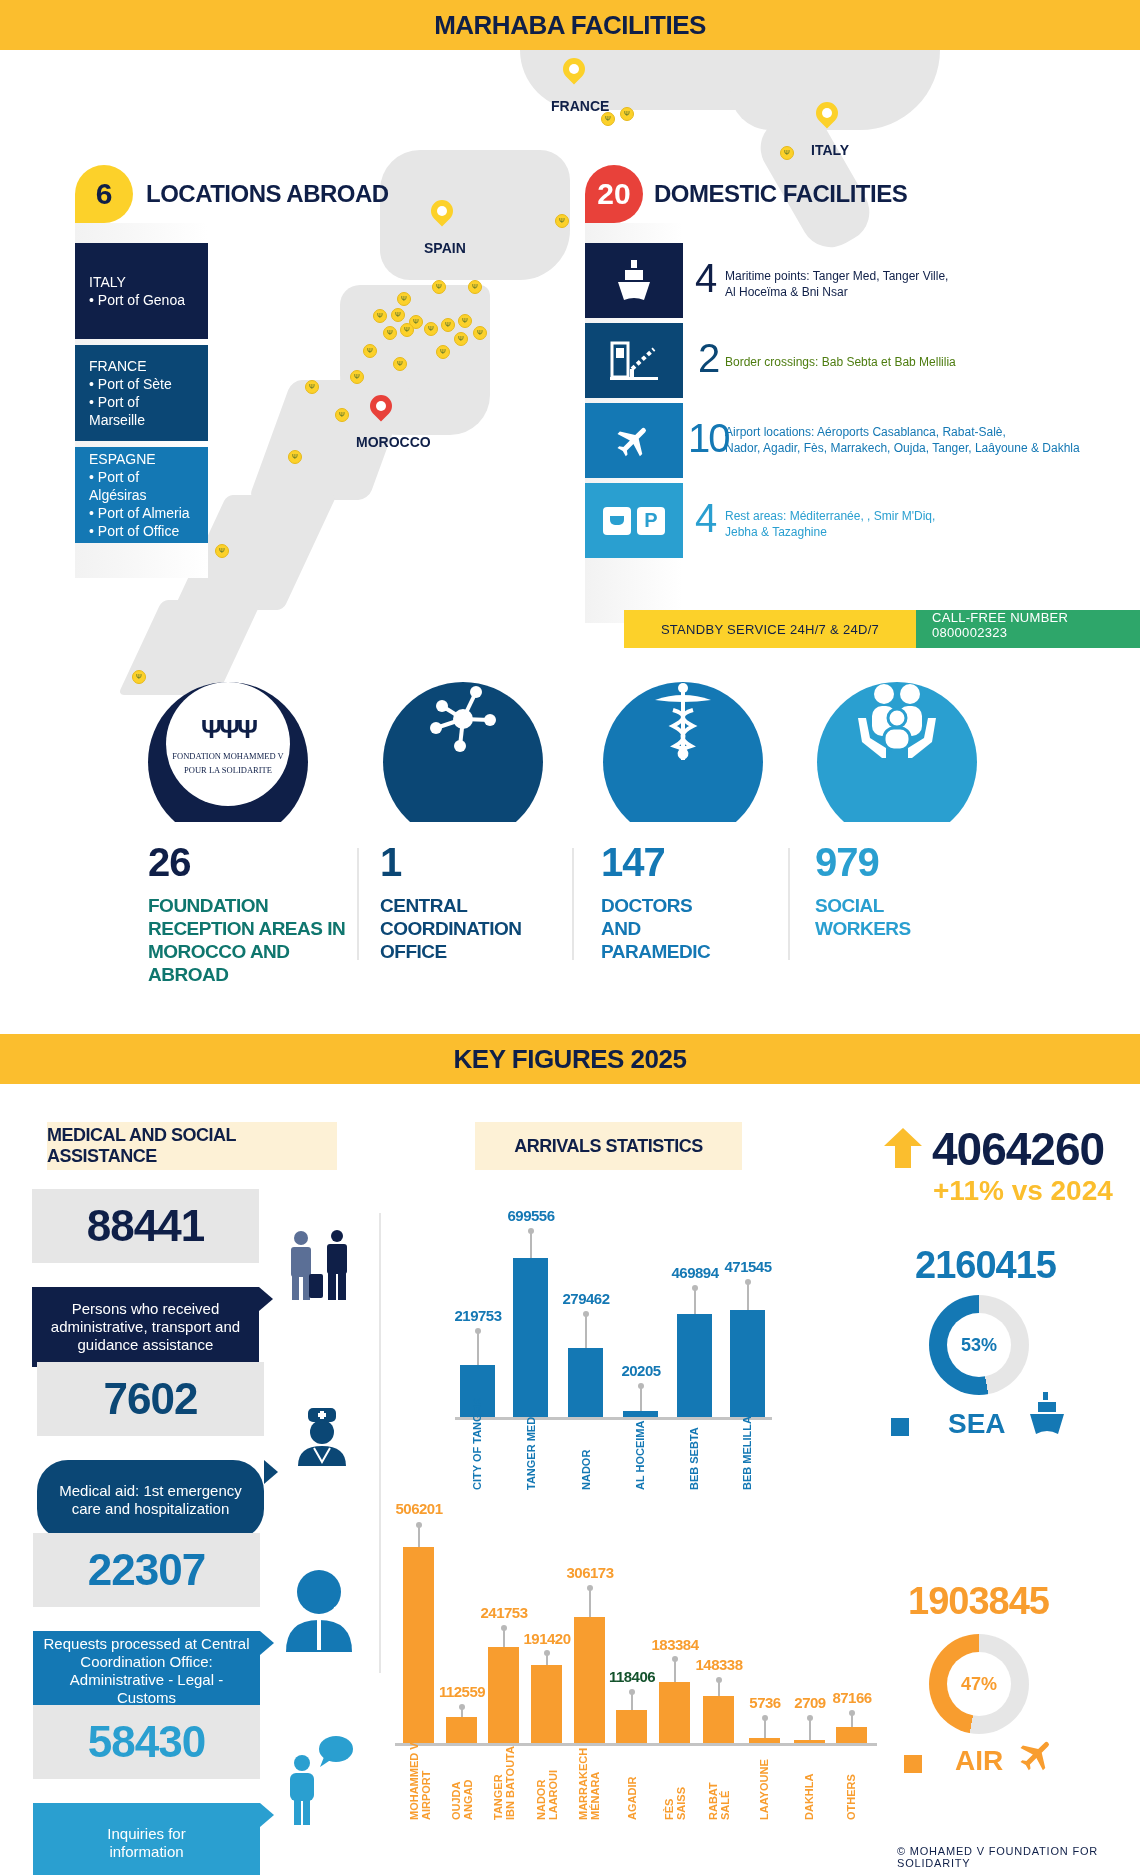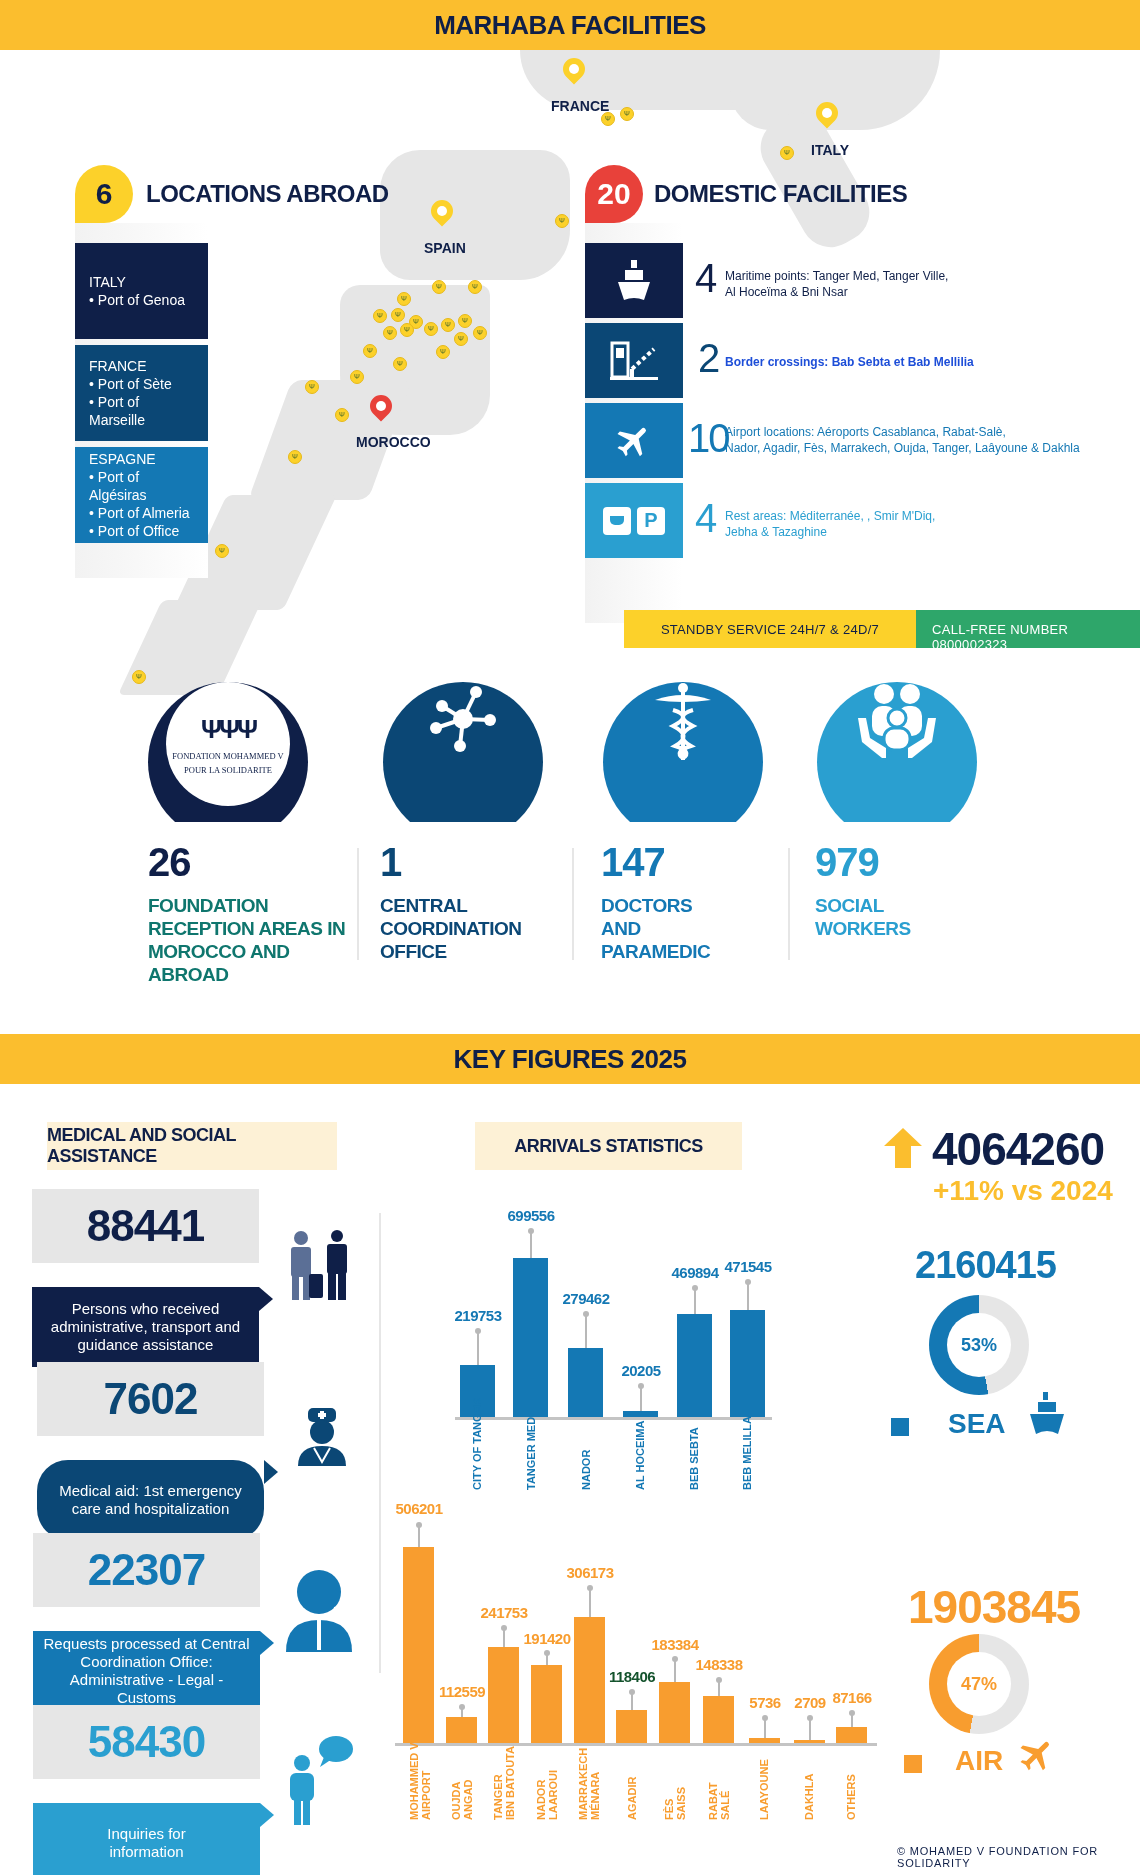--- a/index.html
+++ b/index.html
@@ -138,21 +138,21 @@
 <div class="fac-icon" style="top:323px;background:#0b4775;">
   <svg width="48" height="44" viewBox="0 0 48 44">
       <rect x="2" y="4" width="16" height="34" fill="none" stroke="#fff" stroke-width="3"></rect>
       <rect x="6" y="9" width="8" height="10" fill="#fff"></rect>
       <rect x="20" y="30" width="4" height="8" fill="#fff"></rect>
       <line x1="22" y1="30" x2="44" y2="10" stroke="#fff" stroke-width="4" stroke-dasharray="4 3"></line>
       <rect x="0" y="38" width="48" height="3" fill="#fff"></rect>
     </svg>
 </div>
 <div class="fac-num" style="left:698px;top:336px;color:#0b4775;">2</div>
-<div class="fac-text" style="left:725px;top:354px;color:#1d4ed8;font-weight:bold;">
+<div class="fac-text" style="left:725px;top:354px;color:#4d7c0f;">
   <div>Border crossings: Bab Sebta et Bab Mellilia</div>
 </div>
 
 <div class="fac-icon" style="top:403px;background:#1478b4;">
   <svg width="40" height="40" viewBox="0 0 24 24">
       <path d="M21 16v-2l-8-5V3.5a1.5 1.5 0 0 0-3 0V9l-8 5v2l8-2.5V19l-2 1.5V22l3.5-1 3.5 1v-1.5L13 19v-5.5z" fill="#fff" transform="rotate(45 12 12)"></path>
     </svg>
 </div>
 <div class="fac-num" style="left:688px;top:416px;color:#1478b4;">10</div>
 <div class="fac-text" style="left:725px;top:424px;color:#1478b4;">
@@ -168,21 +168,21 @@
 </div>
 <div class="fac-num" style="left:695px;top:496px;color:#2a9fd0;">4</div>
 <div class="fac-text" style="left:725px;top:508px;color:#2a9fd0;">
   <div>Rest areas: Méditerranée, , Smir M'Diq,</div>
   <div>Jebha &amp; Tazaghine</div>
 </div>
 
 <div class="abs" style="left:624px;top:610px;width:292px;height:38px;background:#fcd12a;display:flex;align-items:center;justify-content:center;font-size:13px;color:#0f1f48;letter-spacing:0.3px;">
   <span>STANDBY SERVICE 24H/7 &amp; 24D/7</span>
 </div>
-<div class="abs" style="left:916px;top:610px;width:224px;height:38px;background:#2ea66a;color:#fff;font-size:13px;line-height:15px;padding:12px 0 0 16px;box-sizing:border-box;letter-spacing:0.3px;">
+<div class="abs" style="left:916px;top:610px;width:224px;height:38px;background:#2ea66a;color:#fff;font-size:13px;line-height:15px;padding:0 0 0 16px;box-sizing:border-box;letter-spacing:0.3px;">
   <div>CALL-FREE NUMBER</div>
   <div>0800002323</div>
 </div>
 
 <div class="circle" style="left:148px;top:682px;">
   <div class="c" style="background:#0f1f48;">
     <div style="width:124px;height:124px;border-radius:50%;background:#fff;display:flex;flex-direction:column;align-items:center;justify-content:center;color:#0f1f48;">
       <div style="font-size:26px;font-weight:700;letter-spacing:-3px;">ΨΨΨ</div>
       <div style="font-family:'Liberation Serif',serif;font-size:8.5px;margin-top:6px;">FONDATION MOHAMMED V</div>
       <div style="font-family:'Liberation Serif',serif;font-size:8.5px;margin-top:4px;">POUR LA SOLIDARITE</div>
@@ -439,21 +439,21 @@
 <div class="abs" style="left:891px;top:1418px;width:18px;height:18px;background:#1478b4;"></div>
 <div class="abs" style="left:948px;top:1408px;font-size:28px;font-weight:700;color:#1478b4;">SEA</div>
 <div class="abs" style="left:1028px;top:1392px;">
   <svg width="38" height="44" viewBox="0 0 38 44">
       <rect x="15" y="0" width="5" height="8" fill="#1478b4"></rect>
       <rect x="10" y="10" width="18" height="10" fill="#1478b4"></rect>
       <path d="M2 22 L36 22 L30 42 Q19 36 8 42Z" fill="#1478b4"></path>
     </svg>
 </div>
 
-<div class="abs" style="left:908px;top:1580px;font-size:46px;font-weight:700;color:#f89d2f;letter-spacing:-1px;">1903845</div>
+<div class="abs" style="left:908px;top:1580px;font-size:38px;font-weight:700;color:#f89d2f;letter-spacing:-1px;">1903845</div>
 <div class="donut" style="left:929px;top:1634px;background:conic-gradient(#e6e6e6 0 53%, #f89d2f 53% 100%);">
   <div class="hole" style="color:#f89d2f;">47%</div>
 </div>
 <div class="abs" style="left:904px;top:1755px;width:18px;height:18px;background:#f89d2f;"></div>
 <div class="abs" style="left:955px;top:1745px;font-size:28px;font-weight:700;color:#f89d2f;">AIR</div>
 <div class="abs" style="left:1017px;top:1735px;">
   <svg width="40" height="40" viewBox="0 0 24 24">
       <path d="M21 16v-2l-8-5V3.5a1.5 1.5 0 0 0-3 0V9l-8 5v2l8-2.5V19l-2 1.5V22l3.5-1 3.5 1v-1.5L13 19v-5.5z" fill="#f89d2f" transform="rotate(45 12 12)"></path>
     </svg>
 </div>

